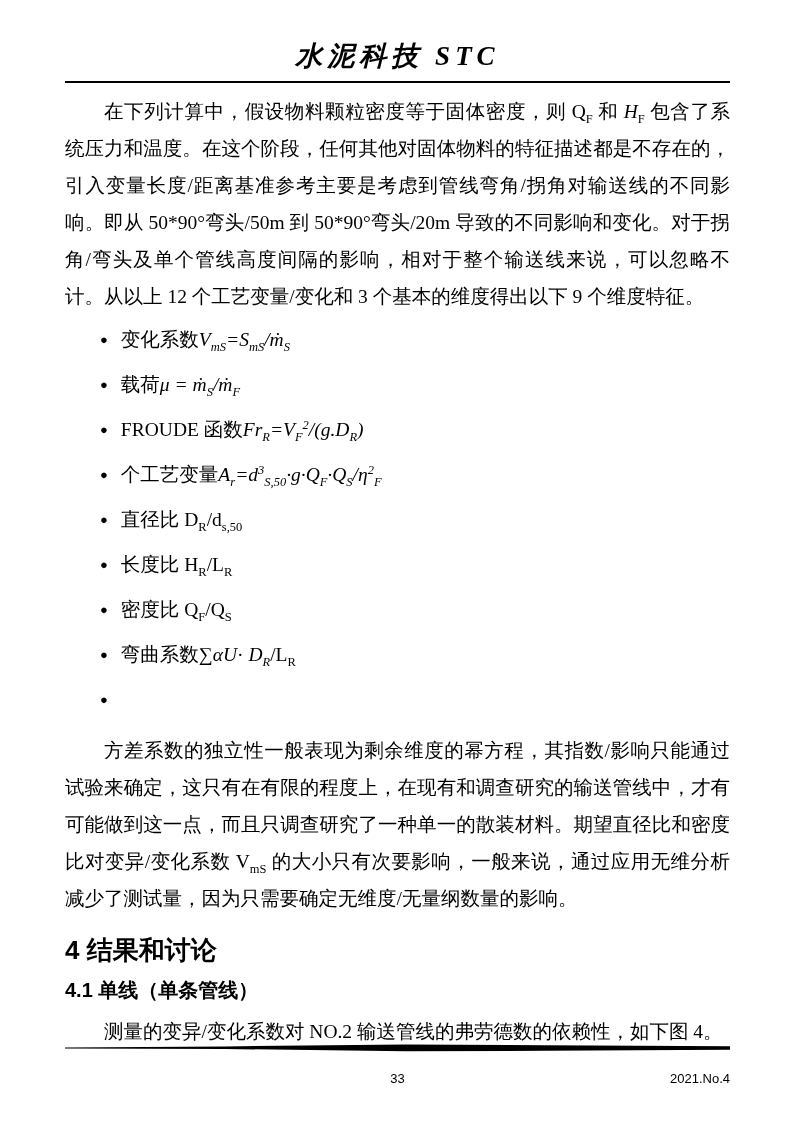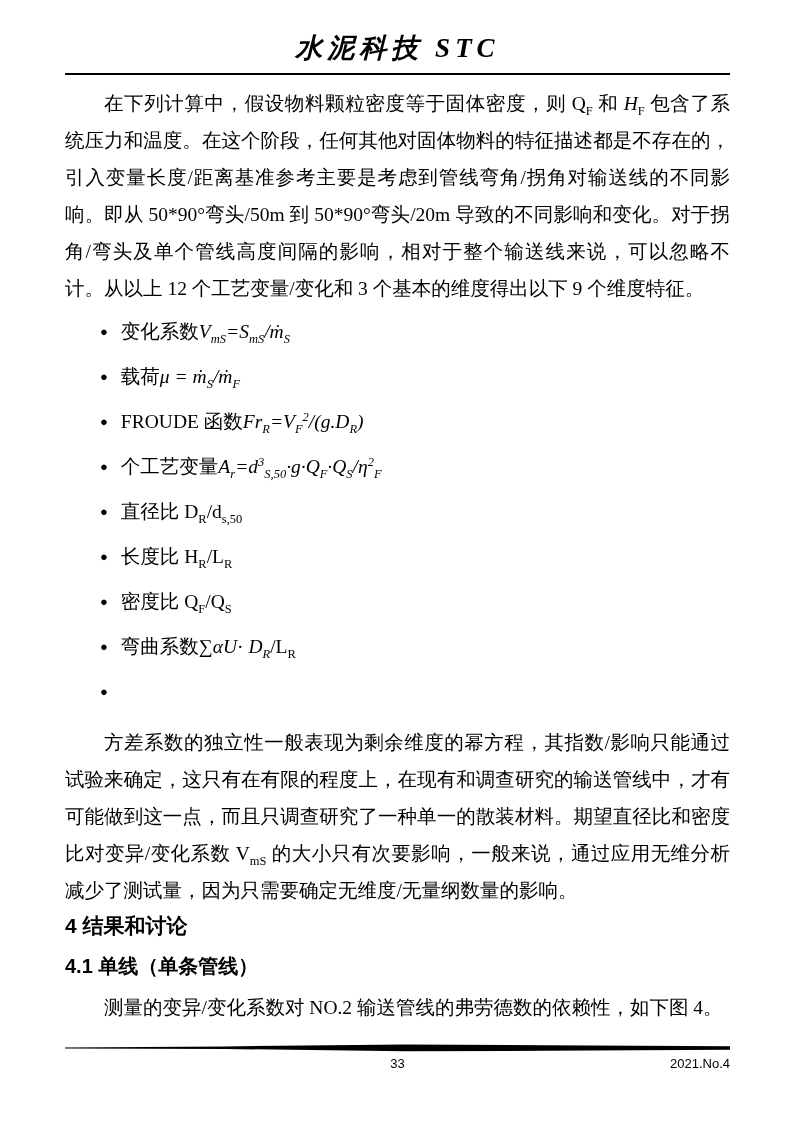--- a/index.html
+++ b/index.html
@@ -10,21 +10,21 @@
     font-family: "Liberation Serif", "DejaVu Serif", serif;
     color: #000;
     overflow: hidden;
   }
   .page {
     position: absolute;
     left: 65px; top: 0;
     width: 665px; height: 1122px;
   }
   .doc-title {
-    margin-top: 30px;
+    margin-top: 38px;
     text-align: center;
     font-size: 27px;
     line-height: 36px;
     font-style: italic;
     font-weight: bold;
     letter-spacing: 5px;
     font-family: "Liberation Serif", "DejaVu Serif", serif;
   }
   .header-rule {
     margin-top: 7px;
@@ -55,22 +55,22 @@
   .bullet-marker {
     font-size: 13px;
     margin-right: 13px;
     flex: 0 0 auto;
   }
   .formula {
     font-family: "Liberation Serif", "DejaVu Serif", serif;
   }
   .formula i { }
   h1.sec-heading {
-    margin-top: 0;
-    font-size: 21px;
+    margin-top: 16px;
+    font-size: 26px;
     line-height: 34px;
     font-weight: bold;
     font-family: "Liberation Sans", "DejaVu Sans", sans-serif;
   }
   h2.sub-heading {
     margin-top: 8px;
     font-size: 20px;
     line-height: 30px;
     font-weight: bold;
     font-family: "Liberation Sans", "DejaVu Sans", sans-serif;
@@ -83,21 +83,21 @@
   }
   .footer {
     position: absolute;
     left: 65px; top: 1044px;
     width: 665px;
   }
   .footer-rule-svg { display: block; width: 665px; height: 10px; }
   .footer-row {
     position: relative;
     width: 100%;
-    margin-top: 1px;
+    margin-top: 16px;
     font-family: "Liberation Sans", "DejaVu Sans", sans-serif;
     font-size: 13px;
     line-height: 17px;
   }
   .footer-page-number { display: block; text-align: center; }
   .footer-issue { position: absolute; right: 0; top: 0; }
 </style>
 </head>
 <body>
 

